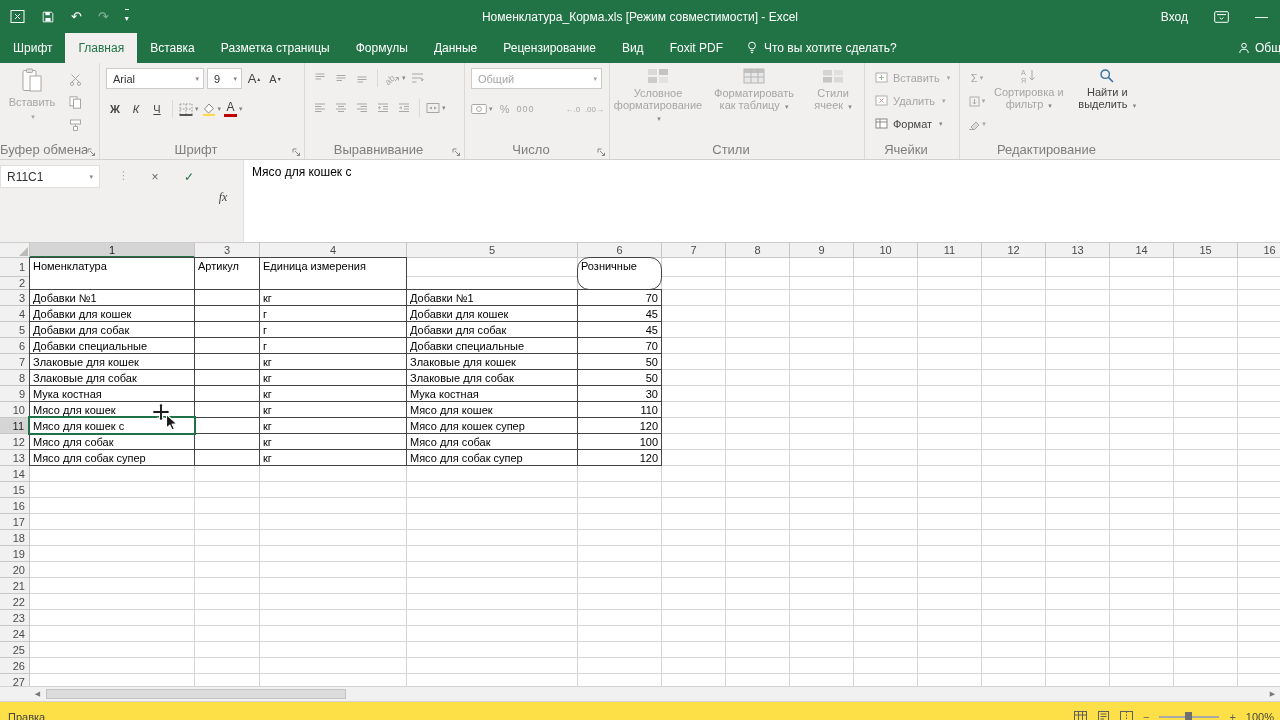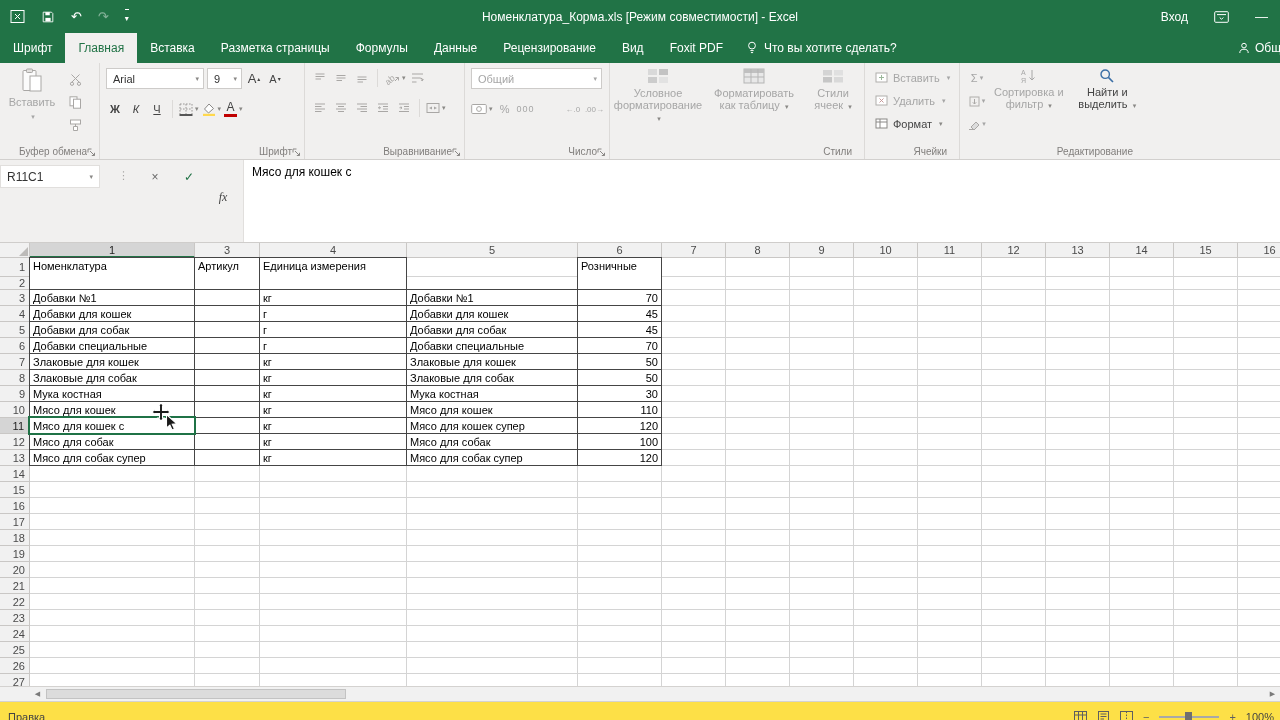--- a/index.html
+++ b/index.html
@@ -19,21 +19,21 @@
   .tabs{display:flex;height:100%;}
   .tab{padding:0 13px;display:flex;align-items:center;white-space:nowrap;cursor:default;}
   .tab.active{background:#f1f0ef;color:#217346;}
   .tellme{display:flex;align-items:center;gap:6px;margin-left:10px;white-space:nowrap;}
   .share{position:absolute;left:1238px;top:0;height:100%;display:flex;align-items:center;gap:5px;white-space:nowrap;}
 
   
   .ribbon{display:flex;height:97px;background:#f1f0ef;border-bottom:1px solid #d2d0ce;font-size:11px;color:#444;}
   .rgroup{position:relative;border-right:1px solid #dcdad8;flex:none;}
   .gflex{display:flex;}
-  .glabel{position:absolute;bottom:2px;left:0;right:12px;text-align:right;font-size:10px;color:#807e7c;white-space:nowrap;overflow:hidden;}
+  .glabel{position:absolute;bottom:2px;left:0;right:12px;text-align:center;font-size:13px;color:#807e7c;white-space:nowrap;overflow:hidden;}
   .launcher{position:absolute;bottom:2px;right:2px;width:10px;height:10px;}
   .rrow{display:flex;align-items:center;gap:3px;padding:5px 5px 0 6px;}
   .sbtn{height:20px;min-width:18px;display:flex;align-items:center;justify-content:center;color:#444;}
   .dim,.dim span{color:#a6a6a6;}
   .dd{font-size:7px;color:#8a8886;margin-left:2px;}
   .vsep{width:1px;height:18px;background:#dcdad8;margin:0 3px;}
   .combo{height:21px;background:#fff;border:1px solid #cdcbc9;display:flex;align-items:center;justify-content:space-between;padding:0 4px 0 6px;font-size:11px;color:#333;}
   .combo.dim span{color:#a6a6a6;}
   .bigbtn{width:48px;margin:5px 0 0 8px;display:flex;flex-direction:column;align-items:center;gap:3px;font-size:11px;line-height:12px;text-align:center;}
   .minicol{display:flex;flex-direction:column;gap:3px;margin:6px 0 0 10px;}
@@ -555,21 +555,21 @@
     <div class="rowh" style="left: 0px; top: 335px; width: 30px; height: 16px;">21</div>
     <div class="rowh" style="left: 0px; top: 351px; width: 30px; height: 16px;">22</div>
     <div class="rowh" style="left: 0px; top: 367px; width: 30px; height: 16px;">23</div>
     <div class="rowh" style="left: 0px; top: 383px; width: 30px; height: 16px;">24</div>
     <div class="rowh" style="left: 0px; top: 399px; width: 30px; height: 16px;">25</div>
     <div class="rowh" style="left: 0px; top: 415px; width: 30px; height: 16px;">26</div>
     <div class="rowh" style="left: 0px; top: 431px; width: 30px; height: 16px;">27</div>
     <div class="tcell th" style="left: 29px; top: 14px; width: 166px; height: 33px;">Номенклатура</div>
     <div class="tcell th" style="left: 194px; top: 14px; width: 66px; height: 33px;">Артикул</div>
     <div class="tcell th" style="left: 259px; top: 14px; width: 148px; height: 33px;">Единица измерения</div>
-    <div class="tcell th" style="left: 577px; top: 14px; width: 85px; height: 33px;">Розничные</div>
+    <div class="tcell th" style="left: 577px; top: 14px; width: 85px; height: 33px; border-radius: 12px;">Розничные</div>
     <div class="tcell" style="left: 29px; top: 46px; width: 166px; height: 17px;">Добавки №1</div>
     <div class="tcell" style="left: 194px; top: 46px; width: 66px; height: 17px;"></div>
     <div class="tcell" style="left: 259px; top: 46px; width: 148px; height: 17px;">кг</div>
     <div class="tcell" style="left: 406px; top: 46px; width: 172px; height: 17px;">Добавки №1</div>
     <div class="tcell num" style="left: 577px; top: 46px; width: 85px; height: 17px;">70</div>
     <div class="tcell" style="left: 29px; top: 62px; width: 166px; height: 17px;">Добавки для кошек</div>
     <div class="tcell" style="left: 194px; top: 62px; width: 66px; height: 17px;"></div>
     <div class="tcell" style="left: 259px; top: 62px; width: 148px; height: 17px;">г</div>
     <div class="tcell" style="left: 406px; top: 62px; width: 172px; height: 17px;">Добавки для кошек</div>
     <div class="tcell num" style="left: 577px; top: 62px; width: 85px; height: 17px;">45</div>

